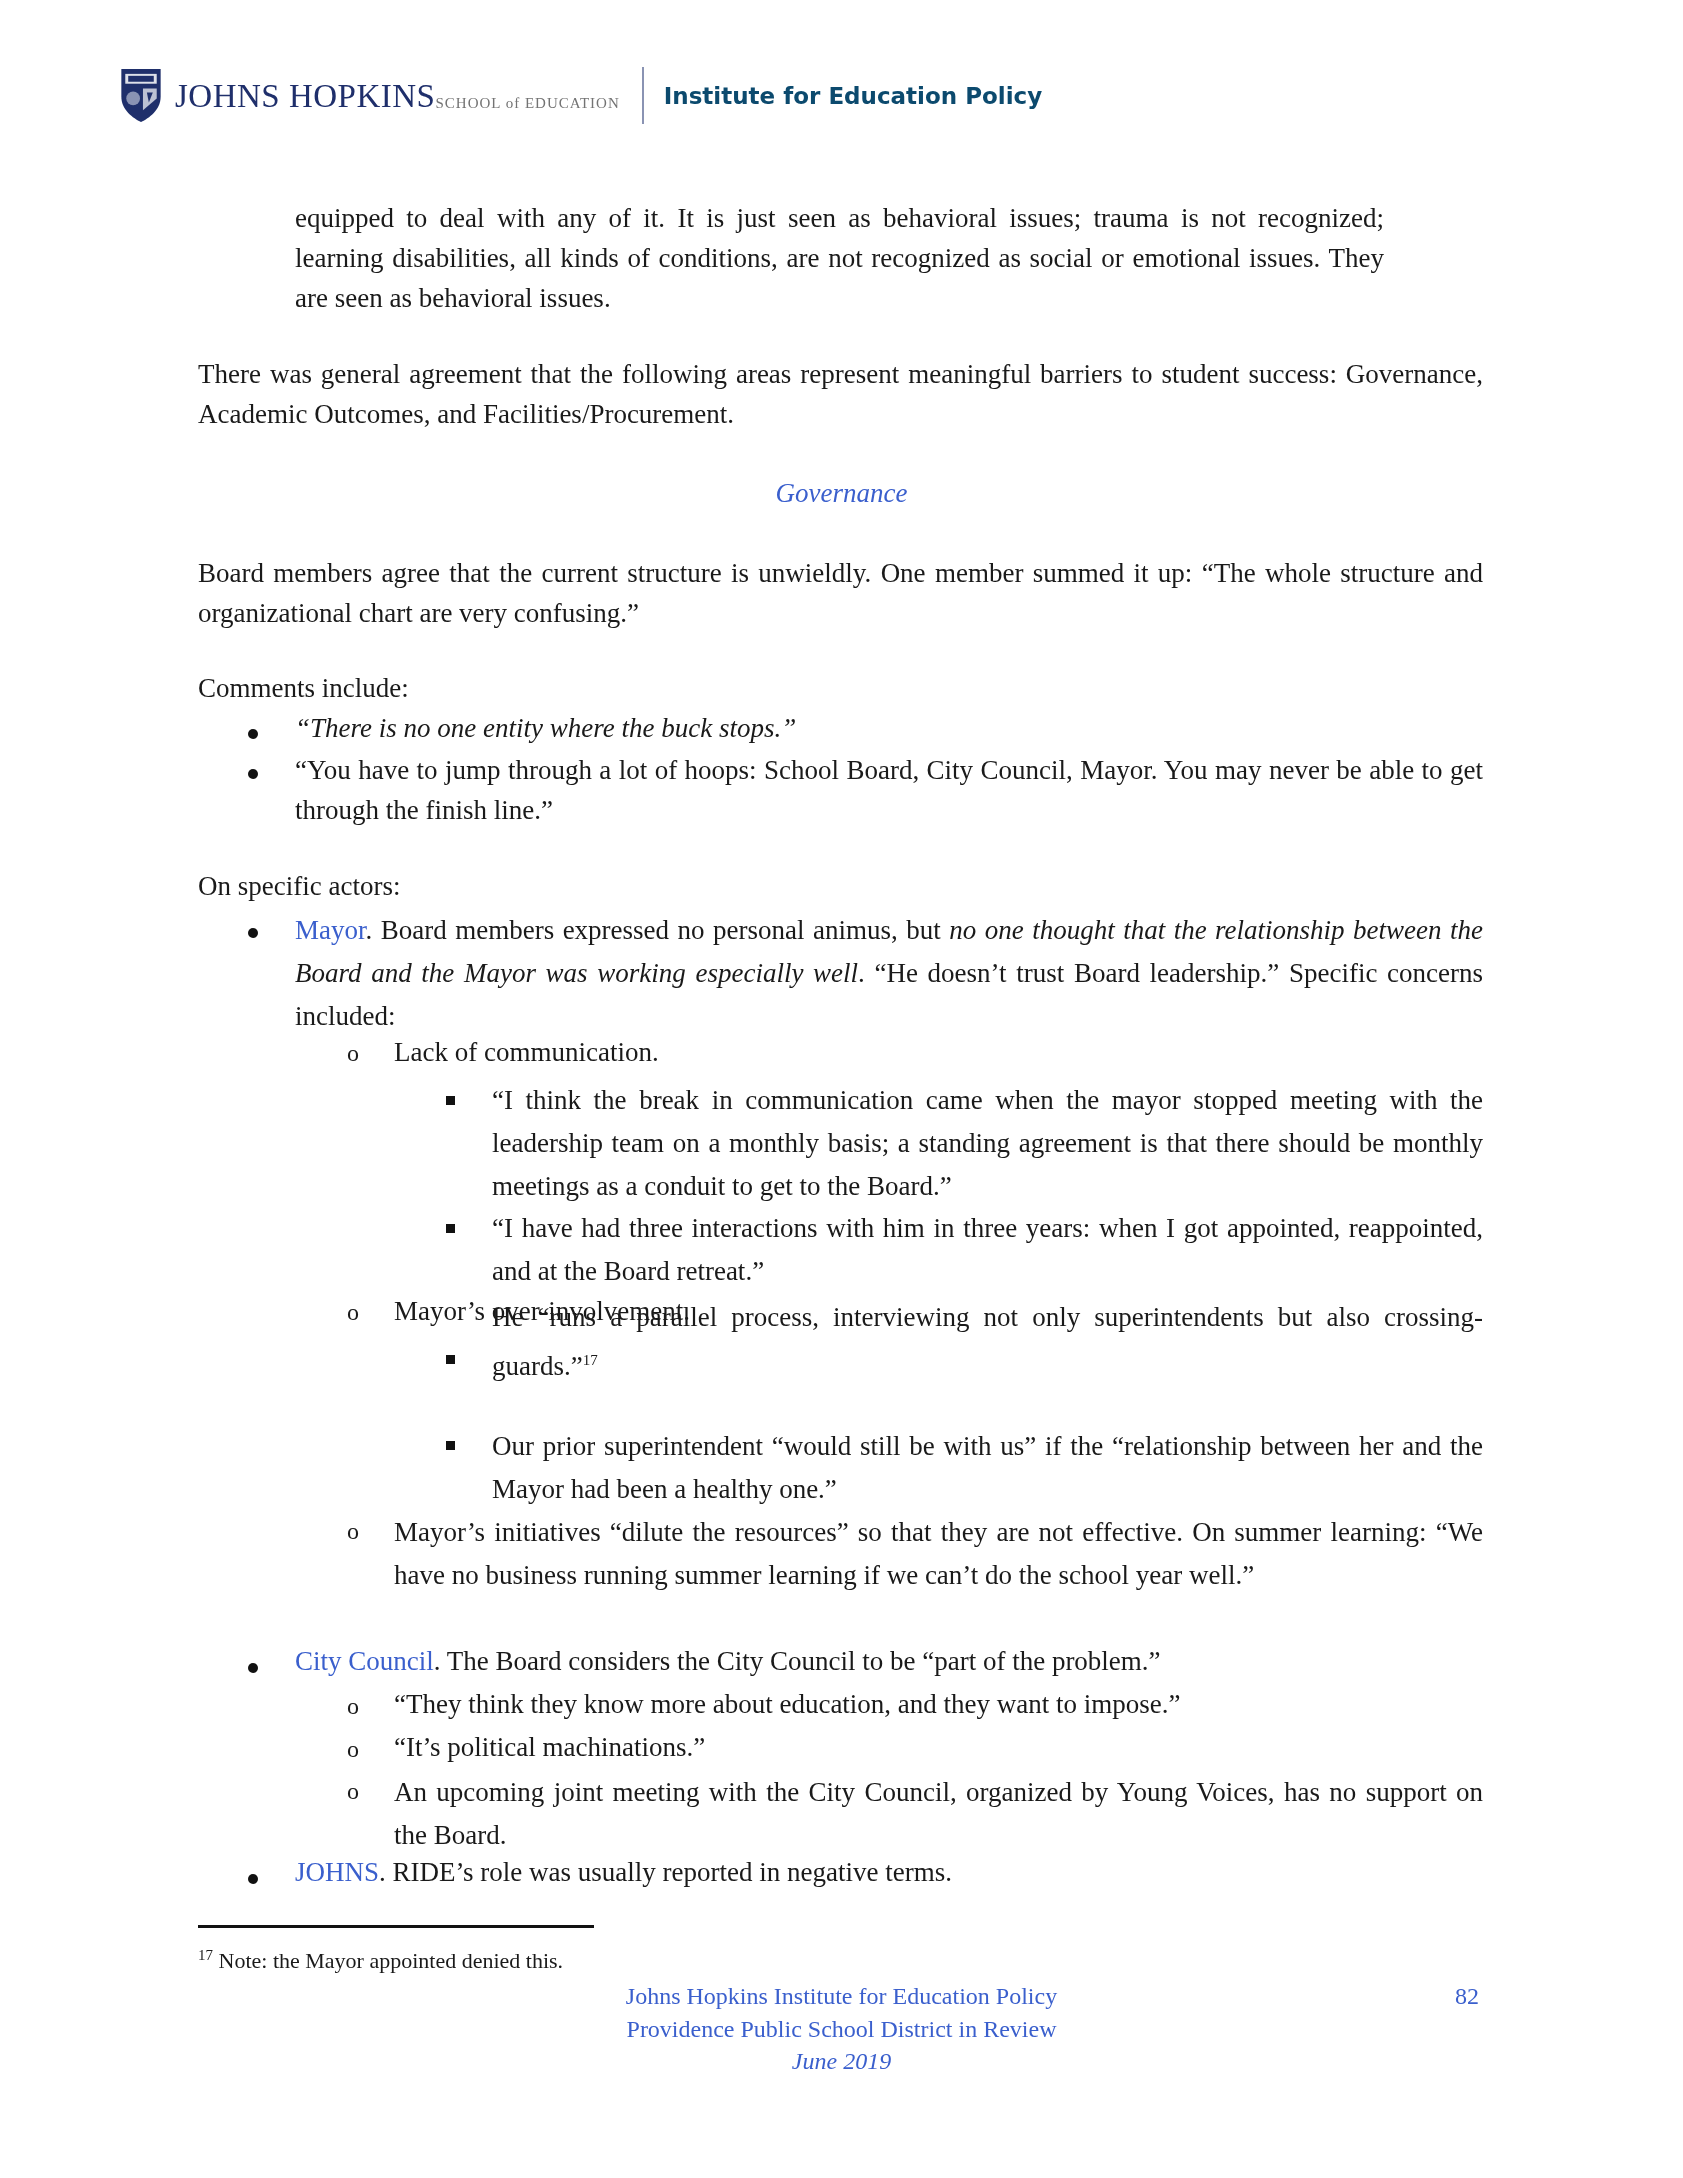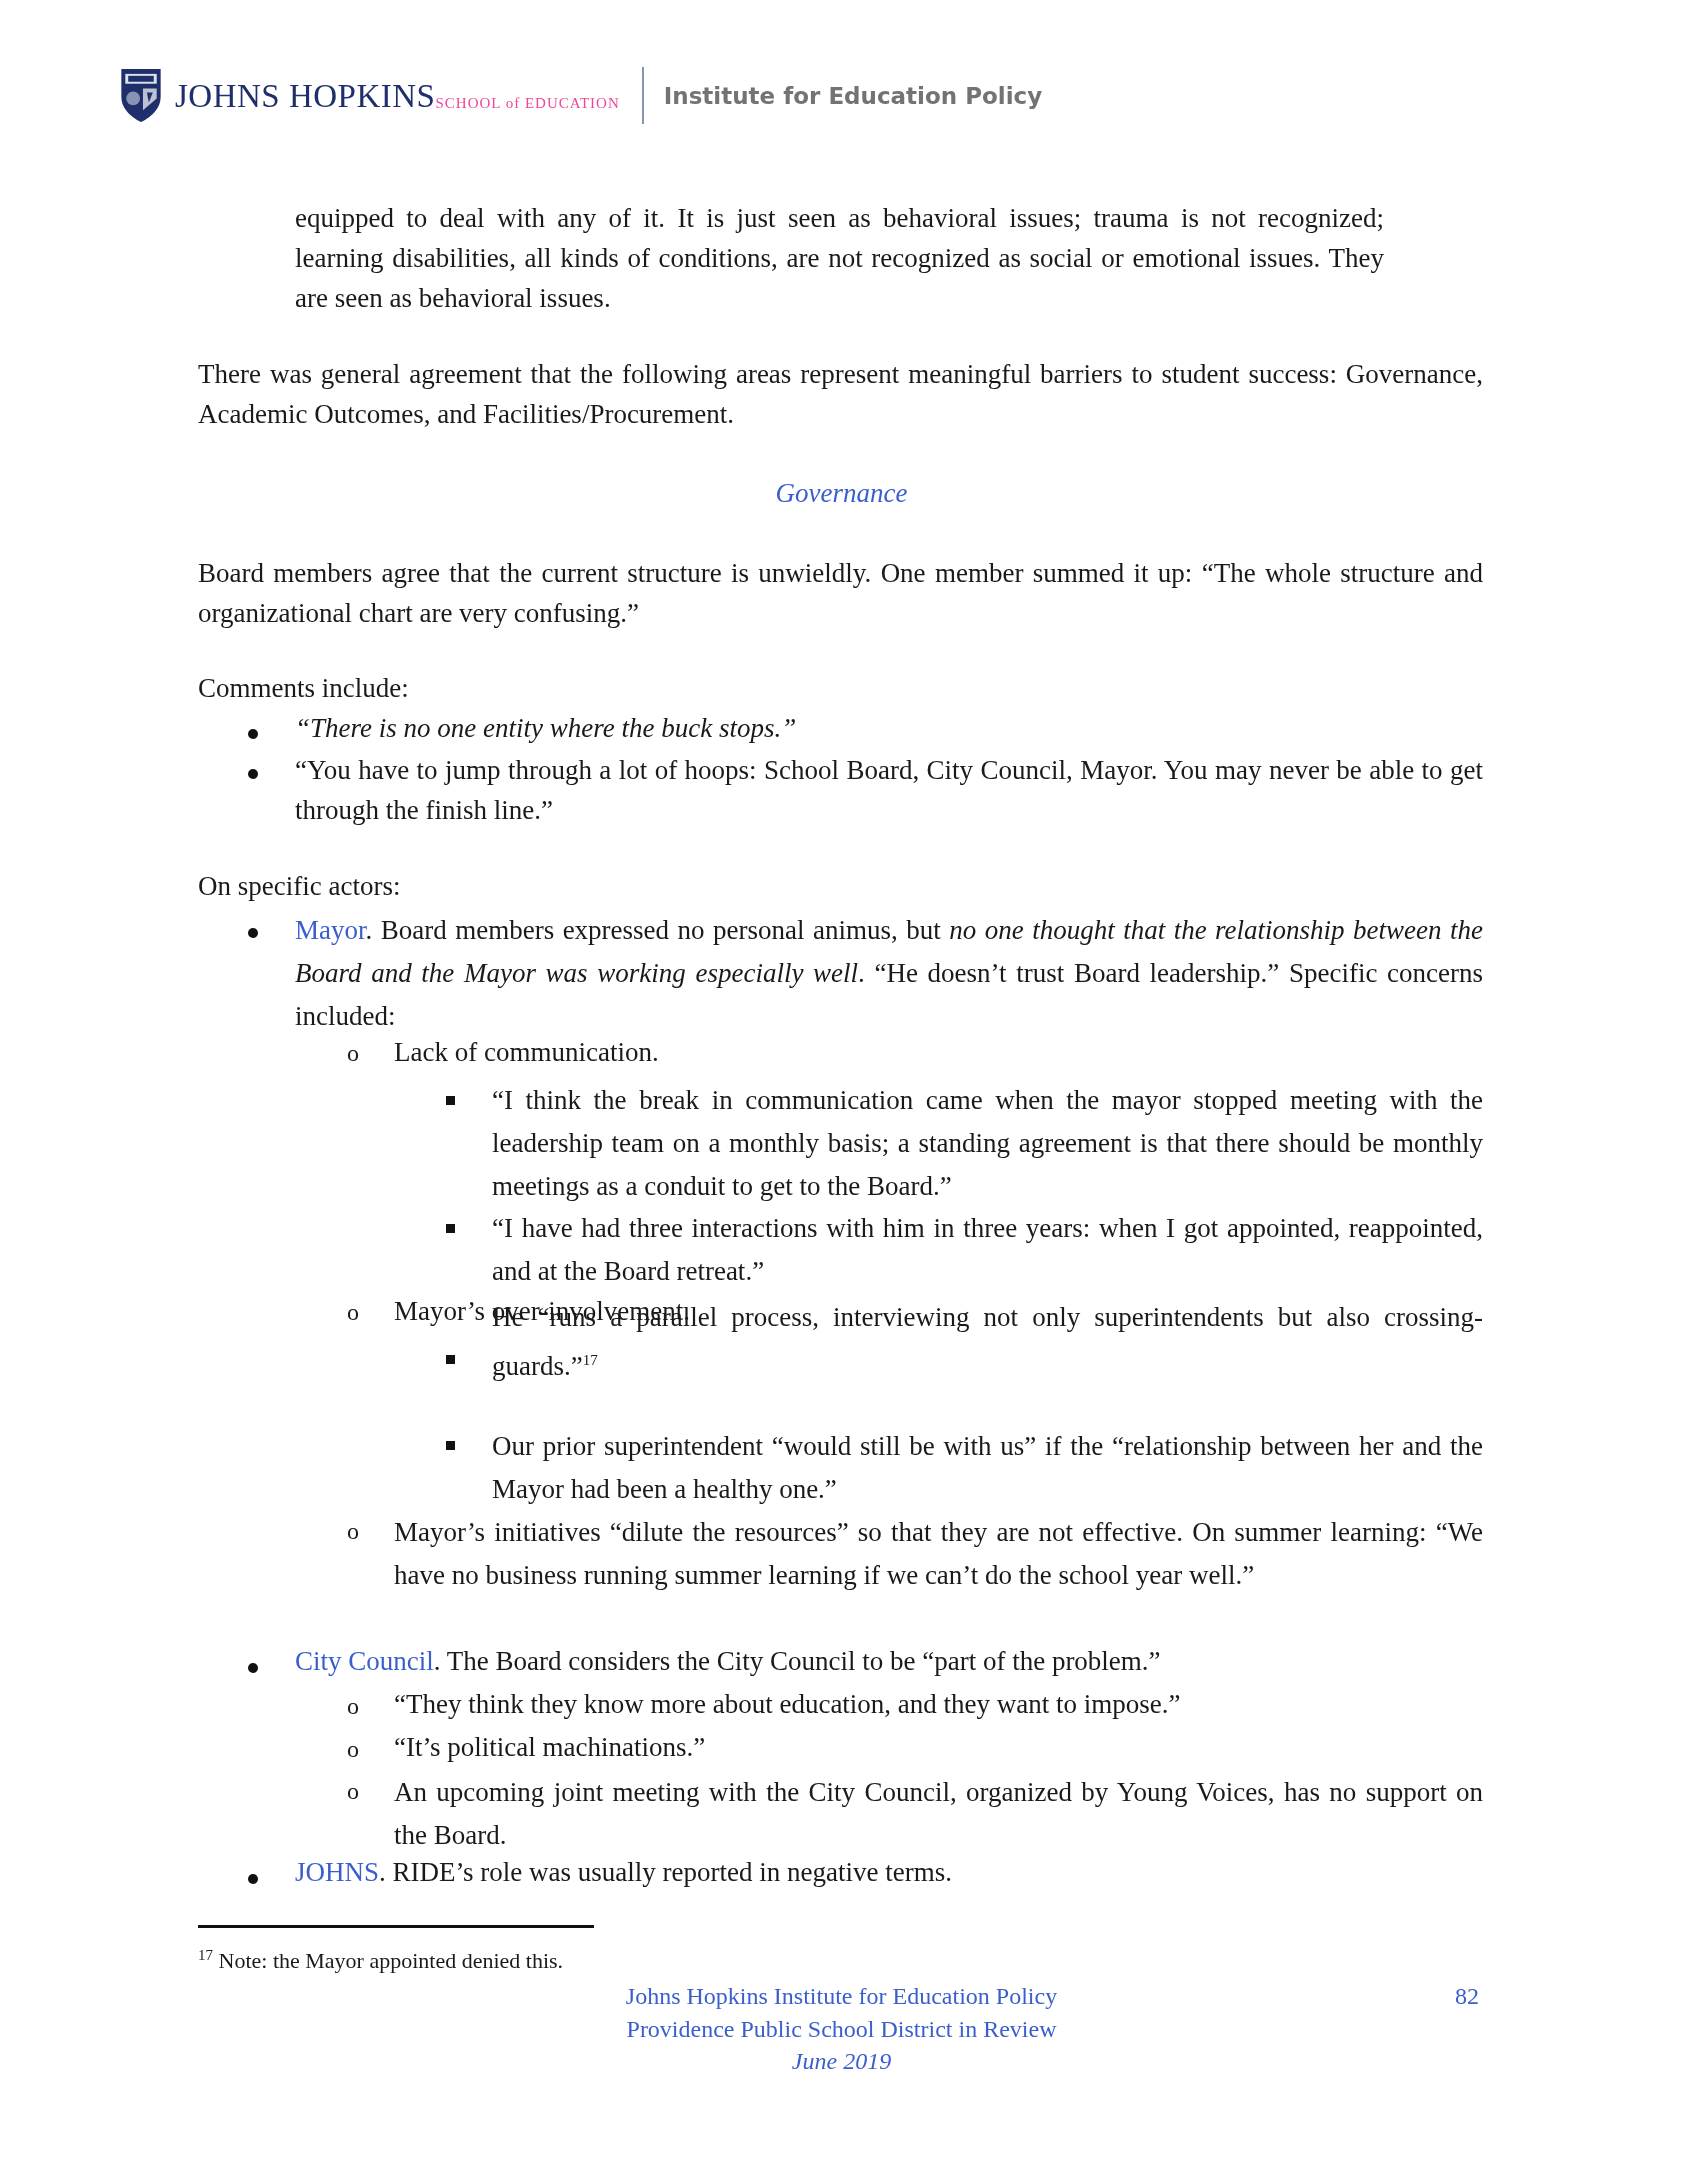--- a/index.html
+++ b/index.html
@@ -2,23 +2,23 @@
 <html><head>
 <meta charset="utf-8">
 <style>
   html, body { margin:0; padding:0; background:#ffffff; }
   body { width:1683px; height:2178px; position:relative; overflow:hidden;
          font-family:"DejaVu Serif", "Liberation Serif", serif; color:#1a1a1a; }
   .header { position:absolute; left:119px; top:61px; height:69px; display:flex; align-items:center; }
   .shield { width:44px; height:57px; }
   .jh-text { margin-left:12px; display:flex; flex-direction:row; align-items:center; color:#1f2f6b; }
   .jh-name { font-family:"Liberation Serif", serif; font-size:33px; letter-spacing:0.5px; line-height:34px; }
-  .jh-school { font-family:"Liberation Serif", serif; font-size:15px; letter-spacing:1px; color:#ec4899; margin-top:16px; }
+  .jh-school { font-family:"Liberation Serif", serif; font-size:15px; letter-spacing:1px; color:#737373; margin-top:16px; }
   .divider-v { width:2px; height:57px; background:#8a93b3; margin:0 20px 0 22px; }
-  .iep { font-family:"DejaVu Sans", sans-serif; font-weight:bold; font-size:23px; color:#737373; }
+  .iep { font-family:"DejaVu Sans", sans-serif; font-weight:bold; font-size:23px; color:#0c4a6e; }
   .line { position:absolute; font-family:"Liberation Serif", serif; font-size:27px; white-space:nowrap; }
   .blue { color:#3a5fcd; }
   .heading { position:absolute; left:198px; width:1287px; text-align:center; font-family:"Liberation Serif", serif; font-style:italic; font-size:27px; color:#3a5fcd; }
   .bullet { position:absolute; width:10px; height:10px; border-radius:50%; background:#111; }
   .circle { position:absolute; font-family:"Liberation Serif", serif; font-size:24px; }
   .square { position:absolute; width:9px; height:9px; background:#111; }
   .fn-rule { position:absolute; left:198px; top:1925px; width:396px; height:3px; background:#111; }
   .footer { position:absolute; left:0; width:1683px; text-align:center; font-family:"Liberation Serif", serif; font-size:24px; color:#3a5fcd; }
   .pagenum { position:absolute; left:1455px; top:1983px; font-family:"Liberation Serif", serif; font-size:24px; color:#3a5fcd; }
   sup { font-size:15px; }

